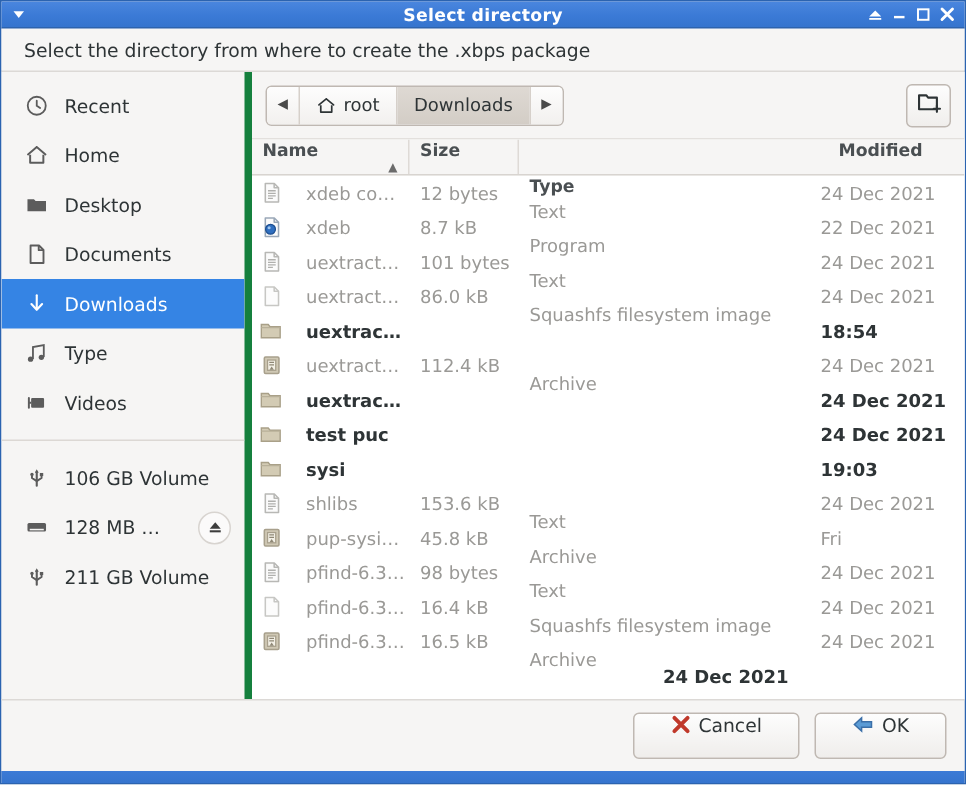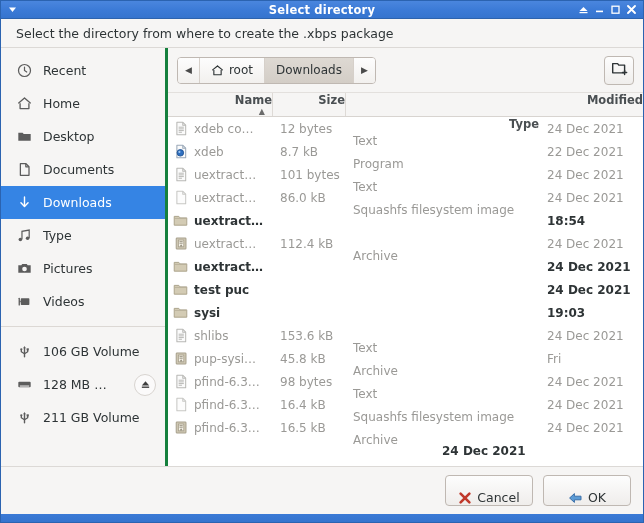--- a/index.html
+++ b/index.html
@@ -65,21 +65,21 @@
   
   .body {
     flex: 1 1 auto; display: flex; min-height: 0;
     border-top: 1px solid #dcd9d6;
   }
 
   
   .sidebar {
     flex: 0 0 167px; width: 167px;
     background: #f6f5f4;
-    border-right: 3px solid #15803d;
+    border-right: 5px solid #15803d;
     display: flex; flex-direction: column;
     padding-top: 6px;
     overflow: hidden;
   }
   .side-item {
     height: 33px; flex: 0 0 33px;
     display: flex; align-items: center;
     padding-left: 15px;
     font-size: 12.5px; color: #2e3436;
     gap: 10px;
@@ -165,70 +165,70 @@
     overflow: hidden;
   }
   .hdr {
     flex: 0 0 24px; height: 24px;
     display: flex; align-items: stretch;
     background: #f6f5f4;
     border-bottom: 1px solid #d8d4d0;
     font-size: 11.5px; color: #4a4f52; font-weight: bold;
   }
   .hdr-cell {
-    display: flex; align-items: flex-end;
+    display: flex; align-items: flex-start;
     padding-left: 7px;
     border-right: 1px solid #dedad6;
     position: relative;
     flex-direction: column;
   }
-  .hdr-cell:last-child { border-right: none; }
+  .hdr-cell:last-child { border-right: none; margin-left: 12px; }
   .c-name { flex: 0 0 105px; width: 105px; }
   .c-size { flex: 0 0 73px; width: 73px; }
   .c-type { flex: 0 0 194px; width: 194px; margin-top: 24px; }
   .c-mod  { flex: 1 1 auto; }
   .sort-arrow {
     margin-left: auto; margin-right: 7px;
     font-size: 8px; color: #6b6b6b;
   }
 
   .rows {
     flex: 1 1 auto; min-height: 0; overflow: hidden;
   }
   .row {
     height: 23px; display: flex; align-items: center;
     font-size: 12px; color: #9a9996;
     white-space: nowrap;
   }
   .row.dir { color: #2e3436; font-weight: bold; }
   .cell { padding-left: 7px; overflow: hidden; text-overflow: ellipsis; white-space: nowrap; }
   .cell.name {
-    display: flex; align-items: center; gap: 6px;
+    display: flex; align-items: center; gap: 16px;
     padding-left: 5px;
   }
   .fname { overflow: hidden; text-overflow: ellipsis; white-space: nowrap; }
   .ficon { width: 15px; height: 16px; flex: 0 0 15px; display: flex; align-items:center; justify-content:center; }
   .ficon svg { display: block; }
 
   
   .footer {
     flex: 0 0 48px; height: 48px;
     background: #f6f5f4;
     border-top: 1px solid #dcd9d6;
     display: flex; align-items: center; justify-content: flex-end;
     gap: 10px; padding-right: 12px;
   }
   .dlg-btn {
     height: 31px; min-width: 88px;
     border: 1px solid #bfb8b2; border-radius: 4px;
     background: linear-gradient(to bottom,#fdfdfd,#efedeb);
-    display: flex; align-items: flex-end; justify-content: center;
+    display: flex; align-items: flex-start; justify-content: center;
     gap: 5px;
     font-size: 12.5px; color: #2e3436;
-    padding: 0 12px;
+    padding: 0 24px;
   }
   .dlg-btn svg { display: block; }
   .statusbar {
     flex: 0 0 8px; height: 8px;
     background: linear-gradient(to bottom,#3b7ad6,#3574ce);
   }
 </style>
 </head>
 <body>
 
@@ -325,29 +325,20 @@
         <span class="side-icon">
           <svg width="15" height="15" viewBox="0 0 16 16">
               <path d="M5.3 12 V3.6 L13 2.2 V10.6" fill="none" stroke="currentColor" stroke-width="1.3"></path>
               <circle cx="3.6" cy="12.2" r="1.9" fill="currentColor"></circle>
               <circle cx="11.3" cy="10.9" r="1.9" fill="currentColor"></circle>
             </svg>
         </span>
         <span class="side-label">Type</span>
       </div>
 
-      <div class="side-item">
-        <span class="side-icon">
-          <svg width="15" height="15" viewBox="0 0 16 16">
-              <path d="M1.4 4.6 H4.6 L5.6 3.2 H10.4 L11.4 4.6 H14.6 V12.6 H1.4 Z" fill="currentColor"></path>
-              <circle cx="8" cy="8.5" r="2.5" fill="#f6f5f4"></circle>
-            </svg>
-        </span>
-        <span class="side-label">Pictures</span>
-      </div>
 
       <div class="side-item">
         <span class="side-icon">
           <svg width="15" height="15" viewBox="0 0 16 16">
               <rect x="4" y="4.6" width="9.2" height="7" rx="0.8" fill="currentColor"></rect>
               <path d="M2.4 4.6 V11.6" stroke="currentColor" stroke-width="1.4" stroke-linecap="round"></path>
               <path d="M2.6 8 H4" stroke="currentColor" stroke-width="1.4"></path>
             </svg>
         </span>
         <span class="side-label">Videos</span>

